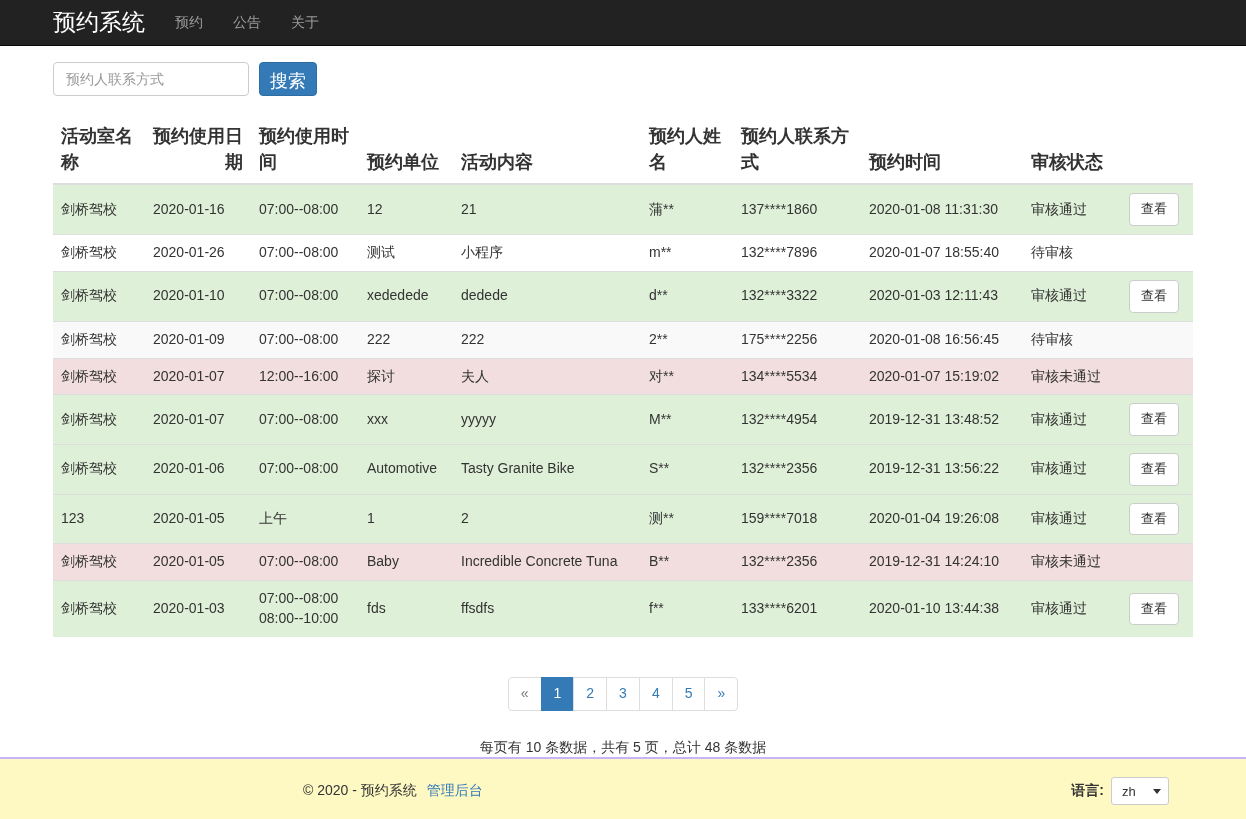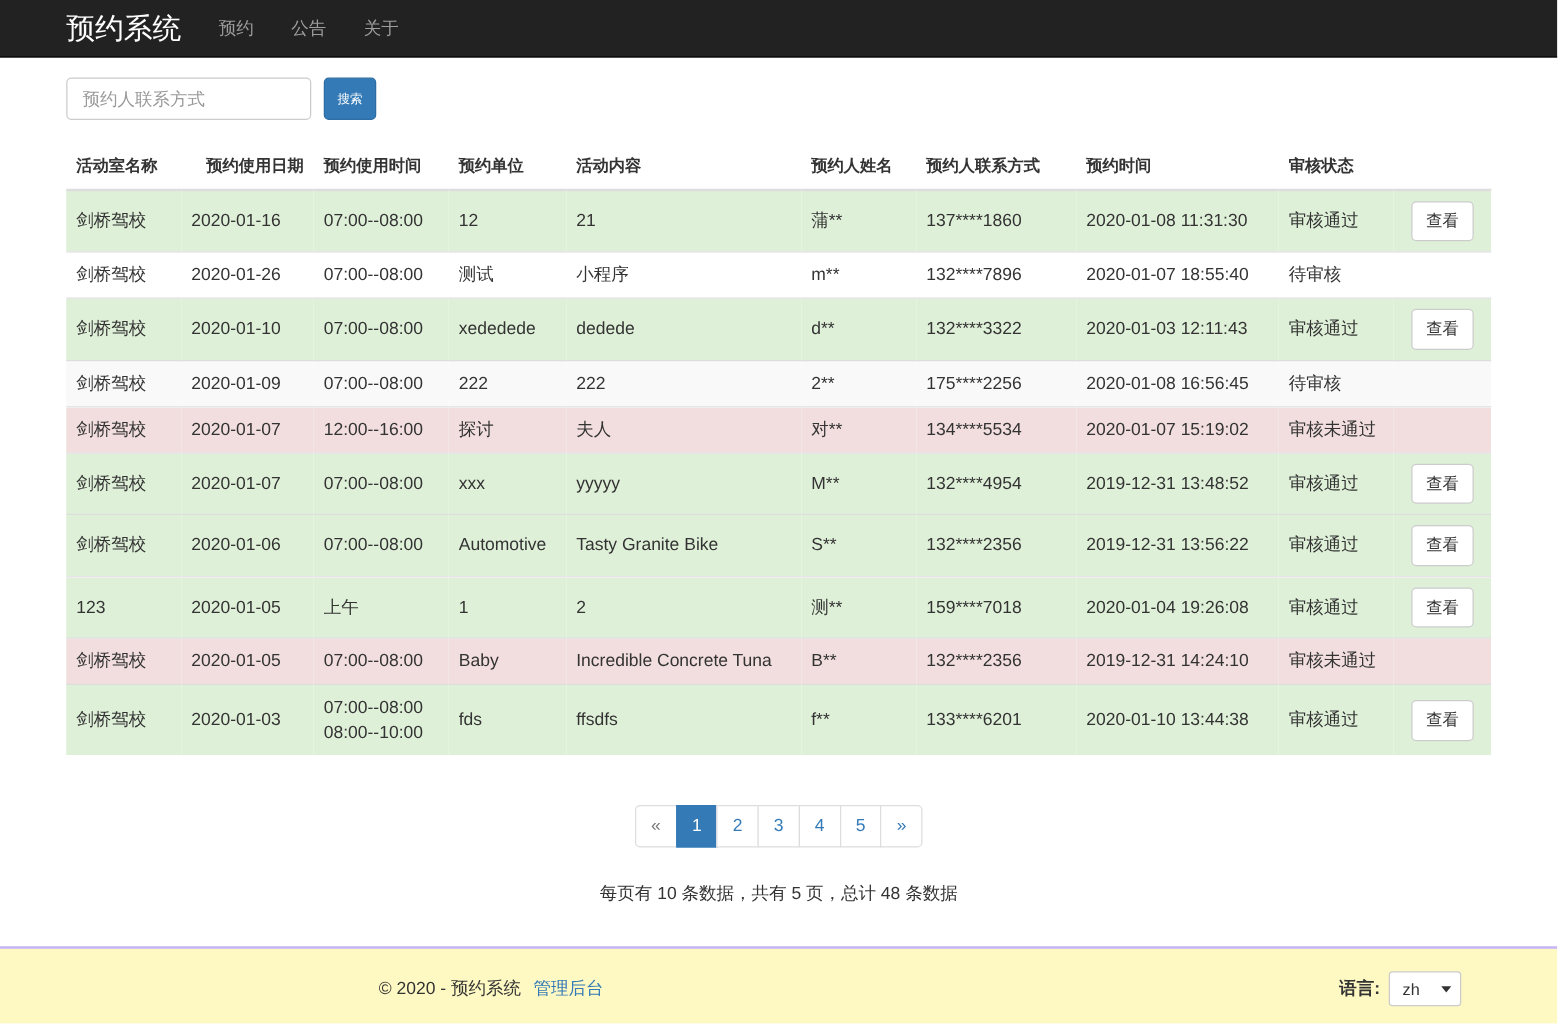--- a/index.html
+++ b/index.html
@@ -25,28 +25,28 @@
   .search-bar { margin-top: 16px; display: flex; align-items: center; }
   .search-input {
     width: 196px; height: 34px; padding: 6px 12px;
     border: 1px solid #ccc; border-radius: 4px;
     font-size: 14px; color: #555; outline: none; font-family: inherit; background: #fff;
   }
   .search-input::placeholder { color: #999; }
   .search-btn {
     margin-left: 10px; height: 34px; padding: 6px 10px;
     background: var(--primary, #337ab7); border: 1px solid #2e6da4; color: #fff;
-    border-radius: 4px; font-size: 10px; cursor: pointer; font-family: inherit;
+    border-radius: 4px; font-size: 18px; cursor: pointer; font-family: inherit;
   }
 
   
   .res-table { border-collapse: collapse; margin-top: 20px; table-layout: fixed; width: 1140px; }
   .res-table th {
     text-align: left; padding: 8px; border-bottom: 2px solid #ddd;
-    font-weight: bold; font-size: 13px; line-height: 1.42857; vertical-align: bottom;
+    font-weight: bold; font-size: 18px; line-height: 1.42857; vertical-align: bottom;
   }
   .res-table td {
     padding: 8px; border-top: 1px solid #ddd; vertical-align: middle;
     font-size: 14px; line-height: 1.42857; overflow: hidden;
   }
   .res-table th:nth-child(1)  { width: 92px; }
   .res-table th:nth-child(2)  { width: 106px; text-align: right; }
   .res-table th:nth-child(3)  { width: 108px; }
   .res-table th:nth-child(4)  { width: 94px; }
   .res-table th:nth-child(5)  { width: 188px; }

